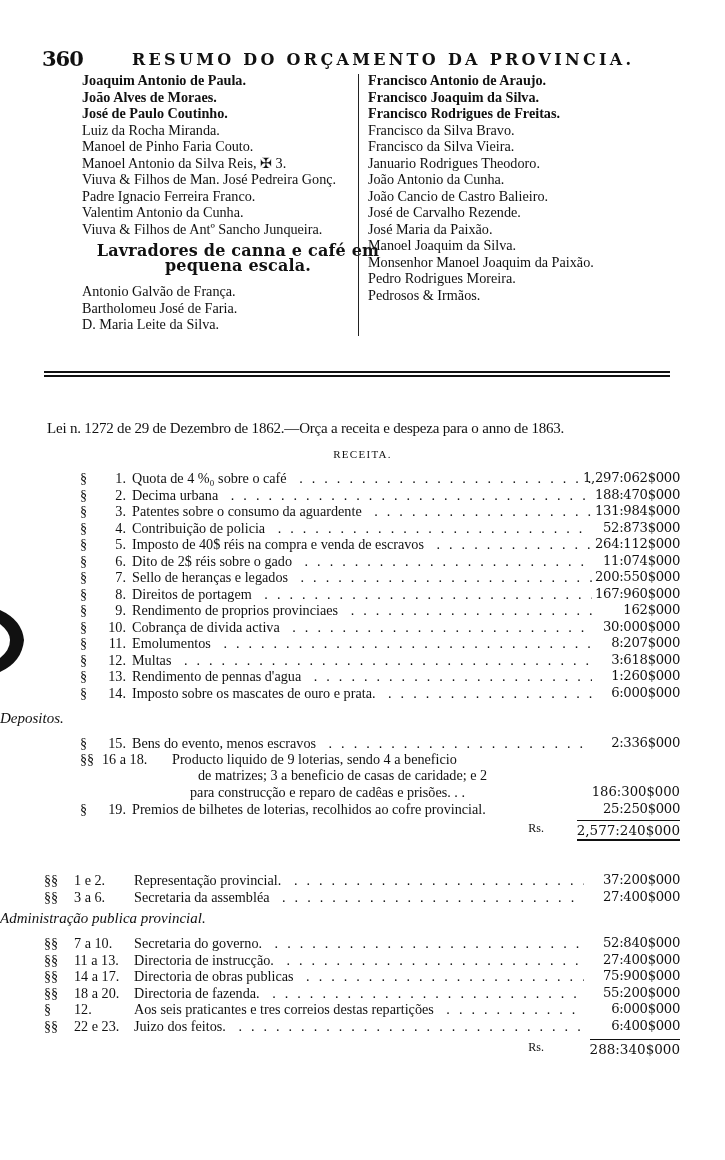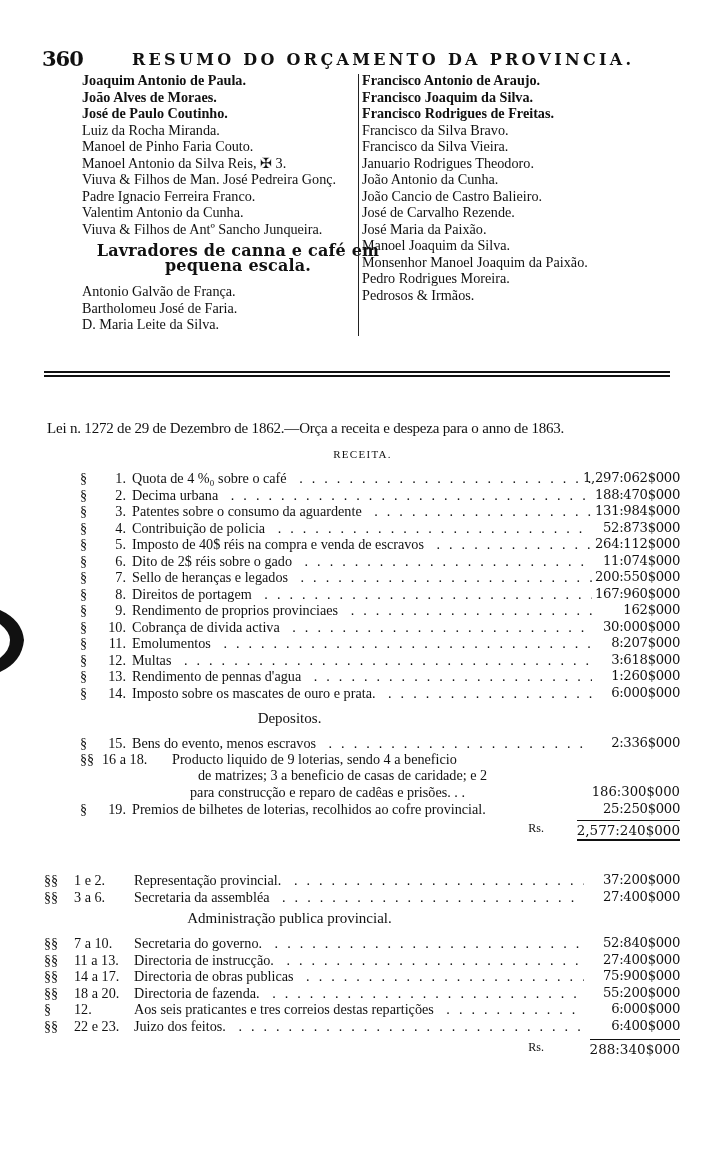--- a/index.html
+++ b/index.html
@@ -9,30 +9,30 @@
 
   .header { position:absolute; left:42px; top:46px; width:640px; height:24px; }
   .page-num { position:absolute; left:0; top:0; font-size:21px; font-weight:bold; font-family:"DejaVu Serif", serif; letter-spacing:-1px; }
   .running-title { position:absolute; left:90px; top:4px; font-size:16px; font-weight:bold; letter-spacing:3.3px; font-family:"DejaVu Serif", serif; }
 
   .cols { position:absolute; left:46px; top:72px; width:640px; height:270px; }
   .col-left { position:absolute; left:0; top:0; width:312px;margin-left:36px; }
   .col-right { position:absolute; left:314px; top:0; width:320px; }
   .col-divider { position:absolute; left:312px; top:2px; width:0; height:262px; border-left:1px solid #222; }
   .name { font-size:14.2px; line-height:16.5px; white-space:nowrap; height:16.5px; }
-  .col-right .name { padding-left:2px; }
+  .col-right .name { padding-left:8px; }
   .col-left .name.bold, .col-right .name.bold { font-weight:bold; }
   .subhead { font-size:16px; font-weight:bold; text-align:center; line-height:15px; margin:6px 0 10px 0; font-family:"DejaVu Serif", serif; letter-spacing:0.2px; }
 
   .rule { position:absolute; left:44px; width:626px; border-top:2px solid #111; }
 
   .doc-title { position:absolute; left:47px; top:400px; font-size:12.5px; font-weight:bold; font-family:"DejaVu Serif", serif; white-space:nowrap; letter-spacing:0.2px; }
   .law-line { position:absolute; left:47px; top:420px; font-size:15px; white-space:nowrap; letter-spacing:-0.2px; }
   .section-head { position:absolute; left:0; width:725px; text-align:center; font-size:11px; letter-spacing:1.3px; }
-  .section-italic { position:absolute; left:0; width:579px; text-align:center; font-size:15px; }
+  .section-italic { position:absolute; left:0; width:579px; text-align:left; font-size:15px; font-style:italic; }
 
   .rows { position:absolute; left:80px; width:600px; }
   .row { position:relative; height:16.5px; font-size:14.2px; line-height:16.5px; white-space:nowrap; }
   .row .sym { position:absolute; left:0; top:0; width:20px; }
   .row .num { position:absolute; left:20px; top:0; width:26px; text-align:right; }
   .row .label { position:absolute; left:52px; top:0; overflow:hidden; width:460px; }
   .row .label .dots { letter-spacing:9px; }
   .row .amount { position:absolute; right:0; top:0; text-align:right; font-family:"DejaVu Serif", serif; font-size:13.2px; letter-spacing:-0.3px; }
 
   .rows-d { position:absolute; left:44px; width:636px; }

